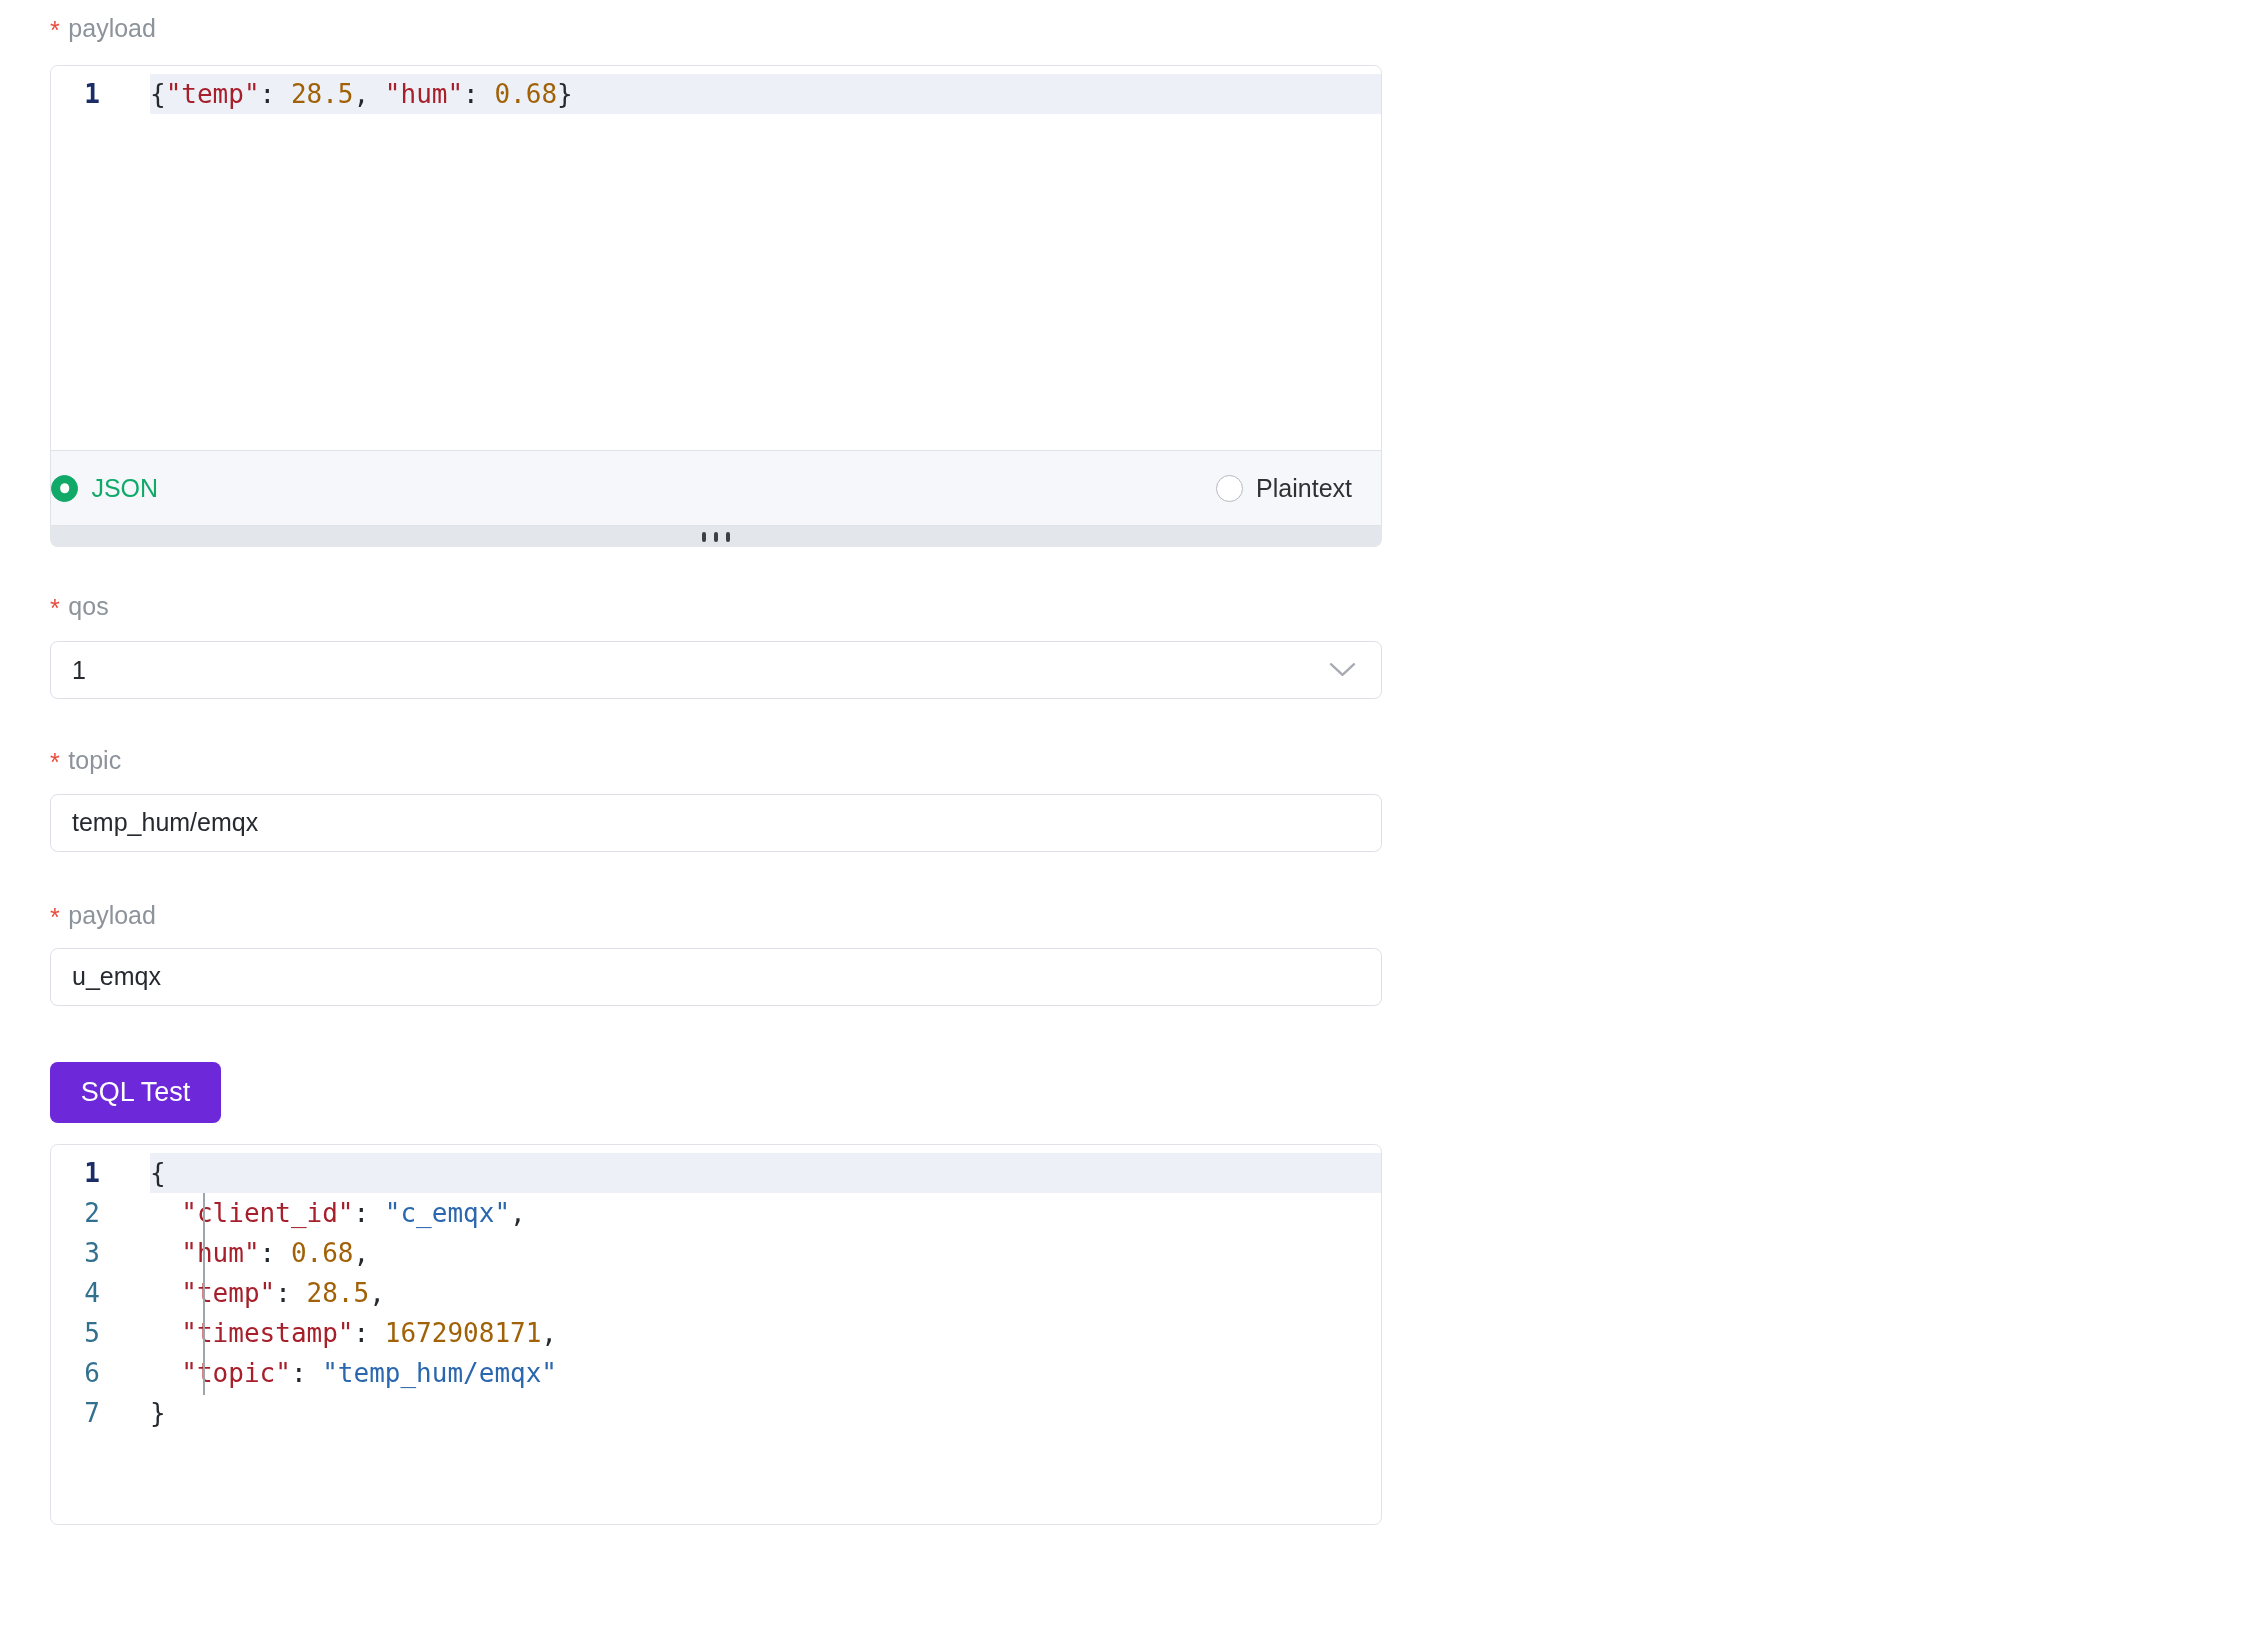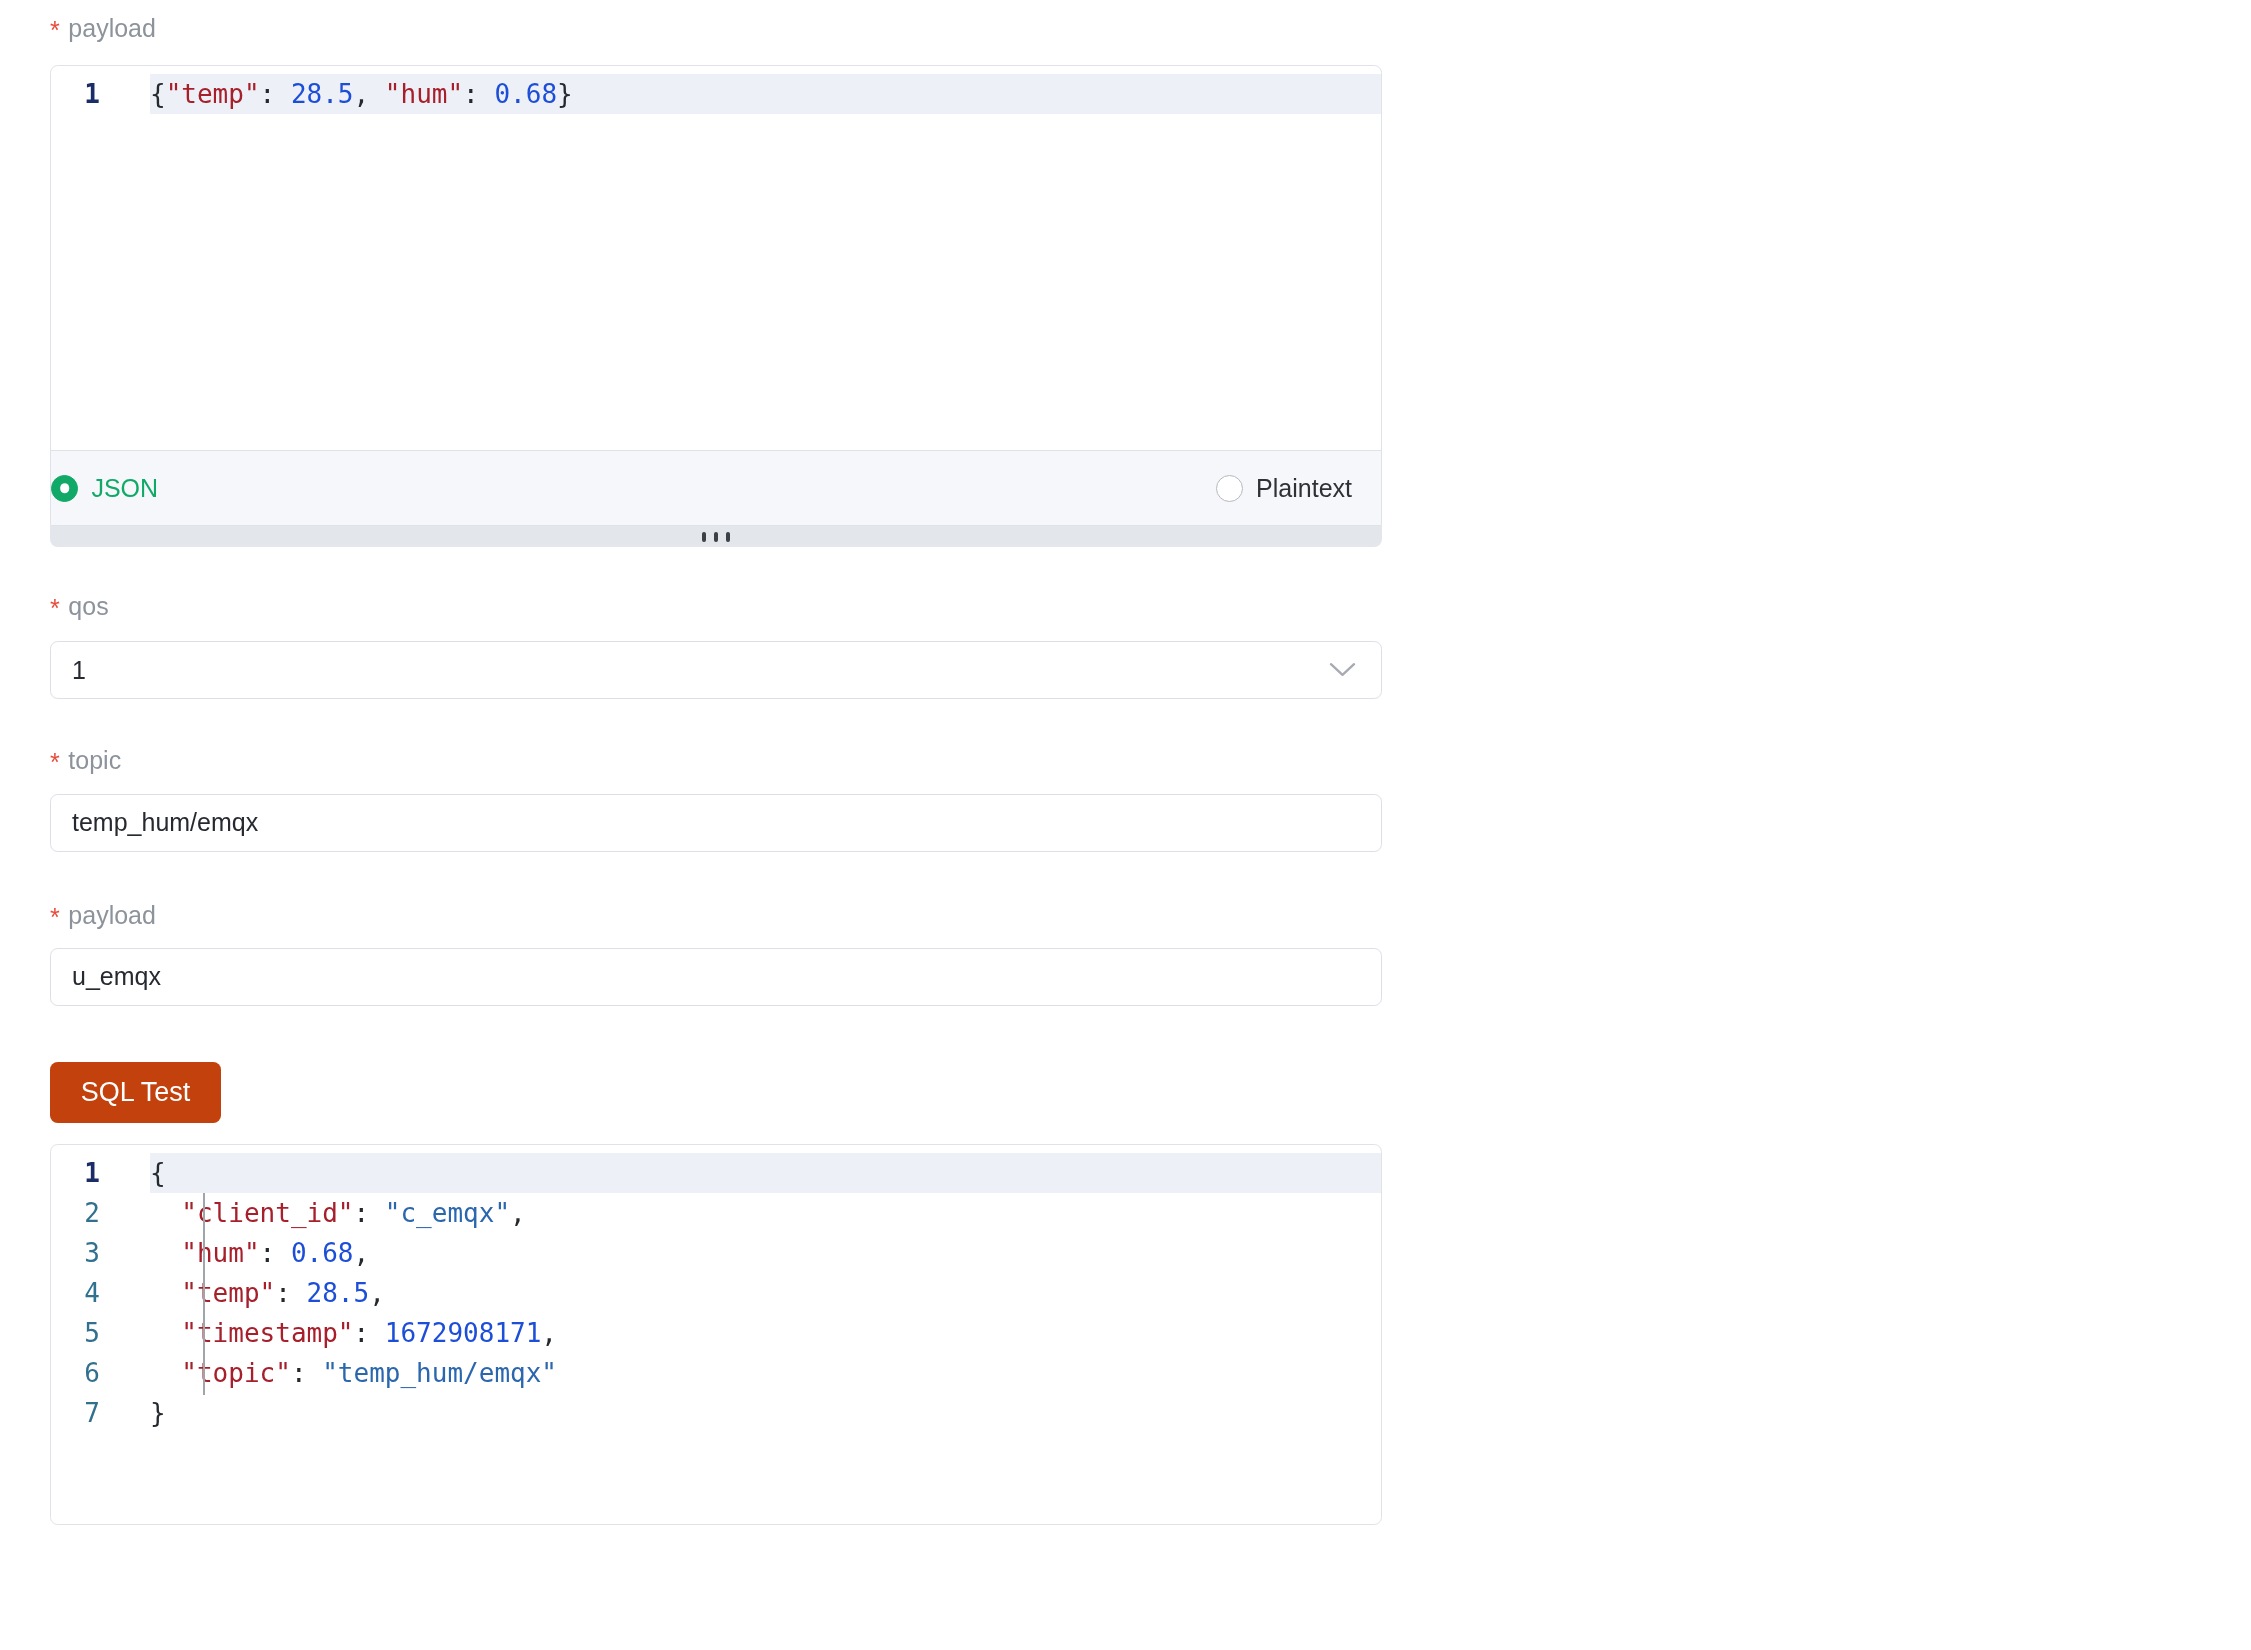--- a/index.html
+++ b/index.html
@@ -16,21 +16,21 @@
   .editor-box { border:1.4px solid #dfe3e8; border-radius:7.7px 7.7px 0 0; background:#fff; }
   .code-area { padding-top:7.7px; position:relative; overflow:hidden; }
   .code-area.payload { height:384px; }
   .code-line { display:flex; font-family:"DejaVu Sans Mono", monospace;
                font-size:26px; line-height:40px; }
   .gutter { flex:none; width:99px; text-align:right; padding-right:50px;
             color:#31708f; font-weight:500; }
   .code-line.active .gutter { color:#1a2d66; font-weight:700; }
   .line-content { flex:1; white-space:pre; color:#24292e; }
   .code-line.active .line-content { background:#edf1f7; }
-  .tok-key { color:#a61f2b; } .tok-num { color:#1d4ed8;text-align:right; }
+  .tok-key { color:#a61f2b; } .tok-num { color:#a16207;text-align:right; }
   .tok-str { color:#2b67ae; } .tok-punct { color:#24292e; }
   .indent-guide { position:absolute; left:152px; top:48px; width:1.9px; height:202px;
                   background:#a0a4ab; }
 
   
   .editor-footer { height:75px; border-top:1.4px solid #dfe3e8; background:#f5f7fa;
                    display:flex; align-items:center; justify-content:space-between;
                    gap:56px; padding-right:29px; }
   .radio-group { display:flex; align-items:center; gap:13.4px; cursor:pointer; }
   .radio-circle { width:27px; height:27px; border-radius:50%; background:#fff;
@@ -52,21 +52,21 @@
   .text-input, .select-box {
       width:100%; height:58px; border:1.4px solid #dcdfe6; border-radius:7.7px;
       background:#fff; font-size:25px; color:#262a30; padding-left:21px;
       font-family:"Liberation Sans", sans-serif; }
   .text-input { outline:none; }
   .select-box { display:flex; align-items:center; position:relative; cursor:pointer; }
   .select-box .chev { position:absolute; right:25px; top:50%; transform:translateY(-50%); }
 
   
   .sql-test-btn { margin-top:56px; width:171px; height:61px; border:none;
-      border-radius:7.7px; background:#c2410c; color:#fff; font-size:27px;
+      border-radius:7.7px; background:#6d28d9; color:#fff; font-size:27px;
       font-weight:500; font-family:"Liberation Sans", sans-serif; cursor:pointer; }
 
   
   .result-label { margin-top:40px; font-size:25px; line-height:31px; color:#8d939b; }
   .result-box { margin-top:21px; border:1.4px solid #dfe3e8; border-radius:7.7px;
                 background:#fff; }
   .code-area.result { height:379px; }
 
   
   .mt-label-editor { margin-top:21px; }

